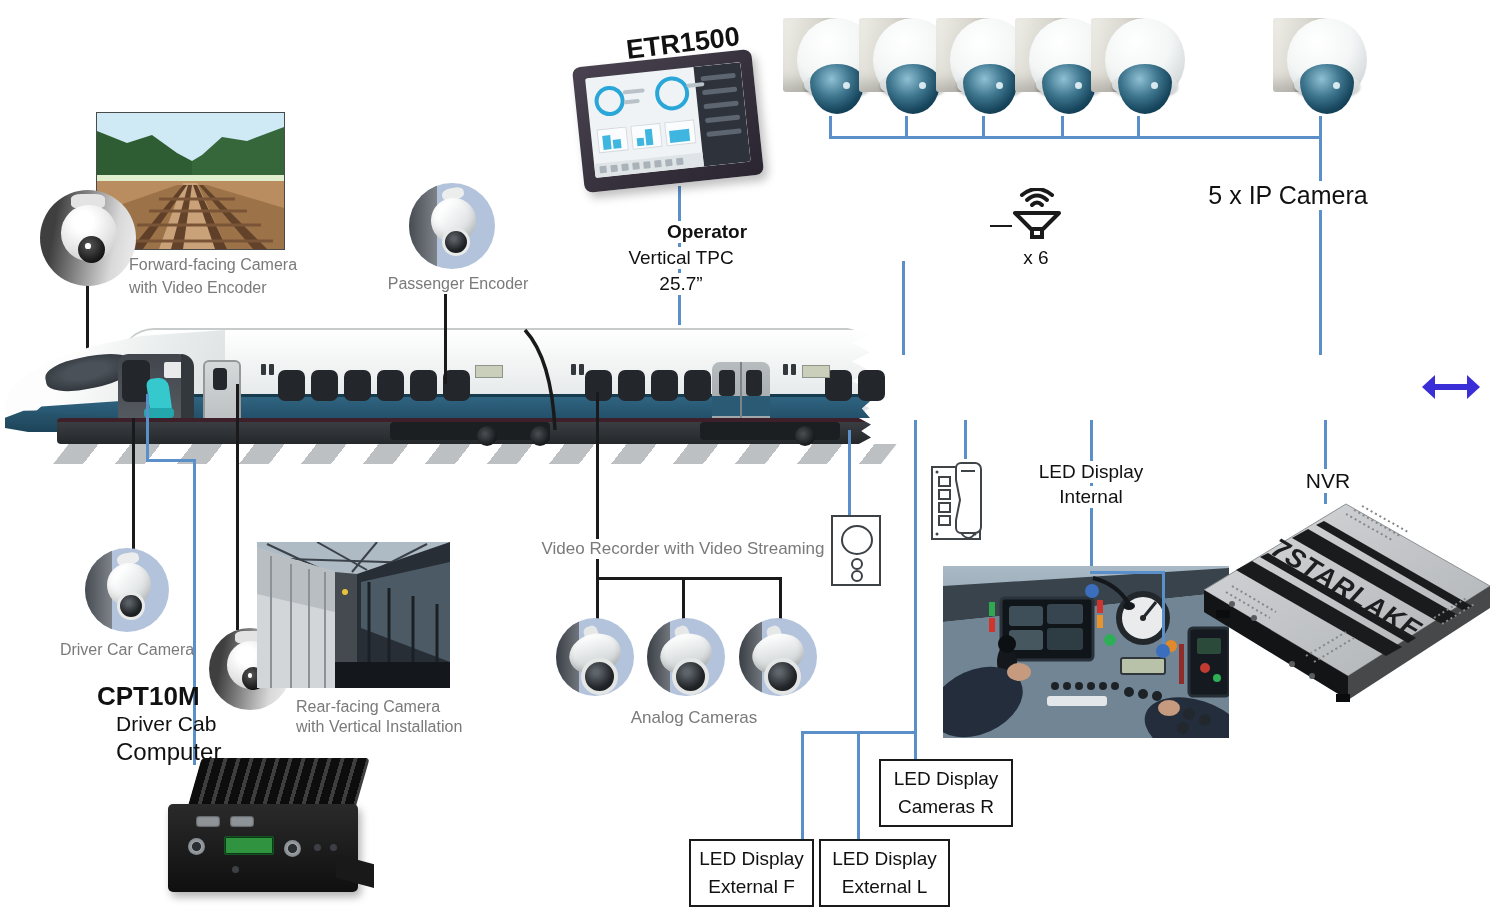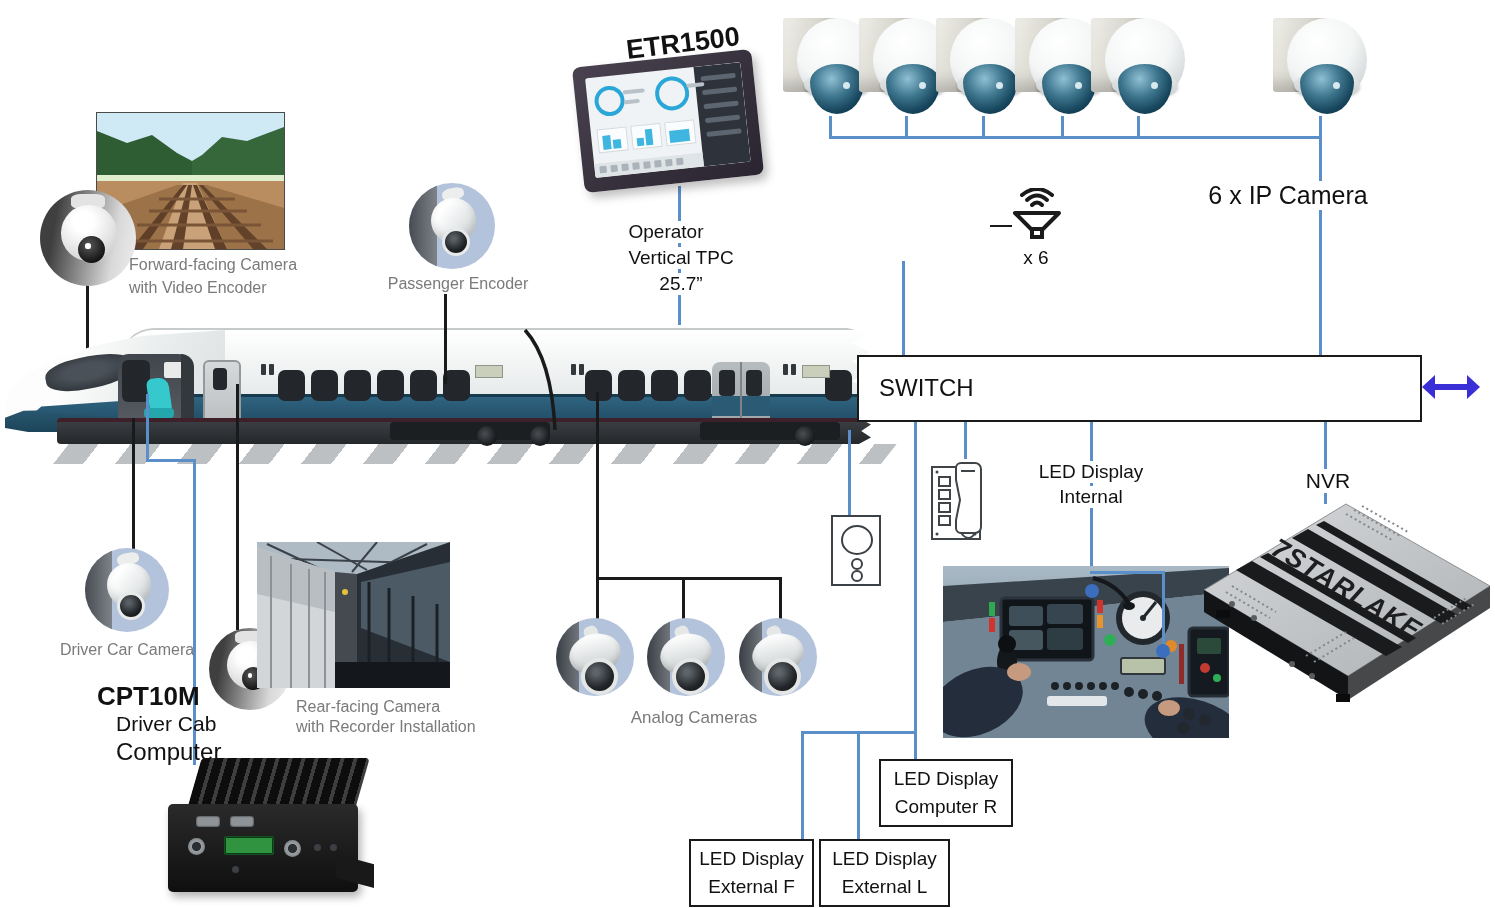--- a/index.html
+++ b/index.html
@@ -341,23 +341,20 @@
 
 
   <svg class="svgbox" style="left:1008px;top:188px;" width="58" height="58" viewBox="0 0 58 58">
     <path d="M24,17 Q29,12 34,17" fill="none" stroke="#1a1a1a" stroke-width="4" stroke-linecap="round"></path>
     <path d="M19,12 Q29,3 39,12" fill="none" stroke="#1a1a1a" stroke-width="4" stroke-linecap="round"></path>
     <path d="M14,7 Q29,-5 44,7" fill="none" stroke="#1a1a1a" stroke-width="4" stroke-linecap="round"></path>
     <path d="M7,25 H51 L35,41 H23 Z" fill="#ffffff" stroke="#1a1a1a" stroke-width="4" stroke-linejoin="round"></path>
     <rect x="24" y="41" width="10" height="8" fill="#ffffff" stroke="#1a1a1a" stroke-width="4"></rect>
   </svg>
 
-  <div class="obox" style="left:857px;top:355px;width:561px;height:63px;align-items:flex-start;justify-content:center;">
-    <span style="font-size:24px;margin-left:20px;">SWITCH</span>
-  </div>
   <svg class="svgbox" style="left:1421px;top:371px;" width="60" height="32" viewBox="0 0 60 32">
     <line x1="10" y1="16" x2="50" y2="16" stroke="#3a2fd6" stroke-width="6"></line>
     <polygon points="14,4 1,16 14,28" fill="#3a2fd6"></polygon>
     <polygon points="46,4 59,16 46,28" fill="#3a2fd6"></polygon>
   </svg>
 
   <div id="train">
     <div class="abs t-track"></div>
     <div class="abs t-body"></div>
     <div class="abs t-nose"></div>
@@ -557,54 +554,55 @@
       <div class="rc" style="left:116px;top:36px;"></div>
       <div class="hole" style="left:146px;top:40px;"></div>
       <div class="hole" style="left:162px;top:40px;"></div>
       <div class="hole" style="left:64px;top:62px;"></div>
     </div>
     <div class="wing"></div>
   </div>
 
   <div class="obox" style="left:879px;top:759px;width:130px;height:64px;">
     <span>LED Display</span>
-    <span>Computer R</span>
+    <span>Cameras R</span>
   </div>
   <div class="obox" style="left:689px;top:839px;width:121px;height:64px;">
     <span>LED Display</span>
     <span>External F</span>
   </div>
   <div class="obox" style="left:819px;top:839px;width:127px;height:64px;">
     <span>LED Display</span>
     <span>External L</span>
   </div>
 
   <div class="lbl center" style="left:683px;top:28px;font-size:27px;font-weight:bold;transform:translateX(-50%) rotate(-7deg);">ETR1500</div>
-  <div class="lbl center bgw" style="left:666px;top:221px;font-size:19px;font-weight:normal;">Operator</div>
+  <div class="lbl center bgw" style="left:707px;top:221px;font-size:19px;font-weight:bold;">Operator</div>
   <div class="lbl center bgw" style="left:681px;top:247px;font-size:19px;">Vertical TPC</div>
   <div class="lbl center bgw" style="left:681px;top:273px;font-size:19px;">25.7”</div>
 
   <div class="lbl gray" style="left:129px;top:256px;font-size:16px;">Forward-facing Camera</div>
   <div class="lbl gray" style="left:129px;top:279px;font-size:16px;">with Video Encoder</div>
 
   <div class="lbl gray center" style="left:458px;top:275px;font-size:16px;">Passenger Encoder</div>
 
   <div class="lbl gray center" style="left:127px;top:641px;font-size:16px;">Driver Car Camera</div>
 
   <div class="lbl" style="left:97px;top:682px;font-size:26px;font-weight:bold;">CPT10M</div>
   <div class="lbl" style="left:116px;top:712px;font-size:21px;">Driver Cab</div>
   <div class="lbl" style="left:116px;top:738px;font-size:24px;">Computer</div>
 
   <div class="lbl gray" style="left:296px;top:698px;font-size:16px;">Rear-facing Camera</div>
-  <div class="lbl gray" style="left:296px;top:718px;font-size:16px;">with Recorder Installation</div>
-
+  <div class="lbl gray" style="left:296px;top:718px;font-size:16px;">with Vertical Installation</div>
+
+  <div class="lbl gray center bgw" style="left:683px;top:539px;font-size:17px;">Video Recorder with Video Streaming</div>
   <div class="lbl gray center" style="left:694px;top:708px;font-size:17px;">Analog Cameras</div>
 
   <div class="lbl center" style="left:1036px;top:247px;font-size:19px;">x 6</div>
 
-  <div class="lbl center bgw" style="left:1288px;top:181px;font-size:25px;">6 x IP Camera</div>
+  <div class="lbl center bgw" style="left:1288px;top:181px;font-size:25px;">5 x IP Camera</div>
 
   <div class="lbl center bgw" style="left:1091px;top:461px;font-size:19px;">LED Display</div>
   <div class="lbl center bgw" style="left:1091px;top:486px;font-size:19px;">Internal</div>
 
   <div class="lbl center bgw" style="left:1328px;top:469px;font-size:21px;">NVR</div>
 
 </div>
 
 </body></html>

